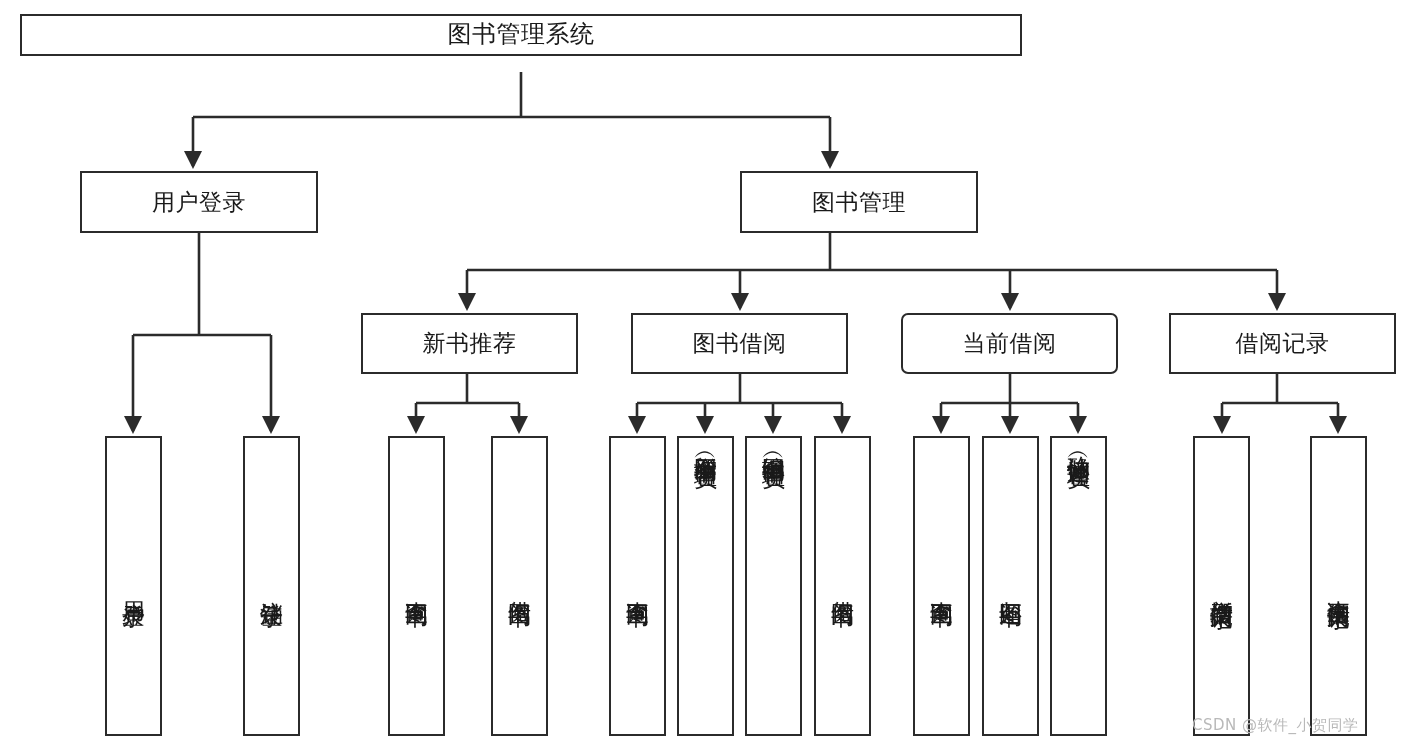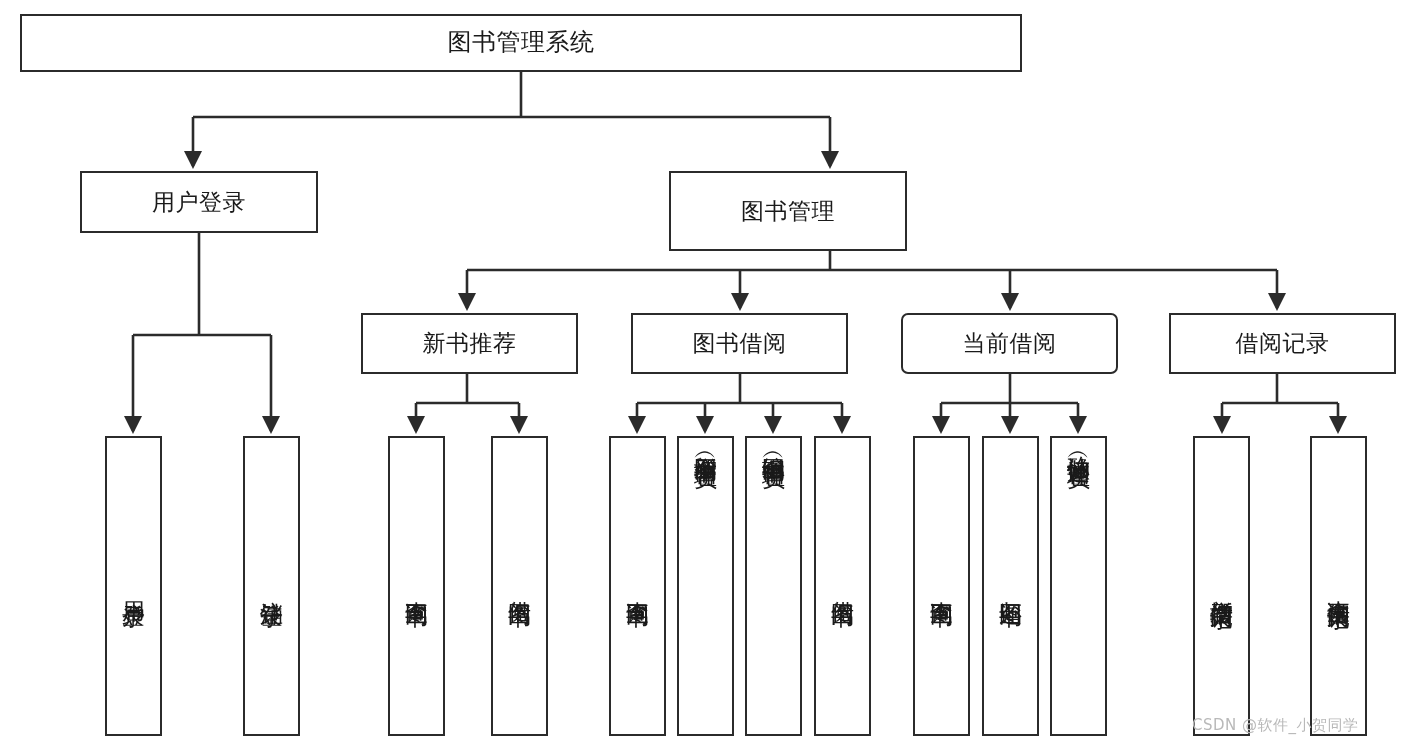--- a/index.html
+++ b/index.html
@@ -120,28 +120,28 @@
       <path d="M 1010 403 L 1010 431" marker-end="url(#arrow)"></path>
       <path d="M 1078 403 L 1078 431" marker-end="url(#arrow)"></path>
 
       <path d="M 1277 374 L 1277 403"></path>
       <path d="M 1222 403 L 1338 403"></path>
       <path d="M 1222 403 L 1222 431" marker-end="url(#arrow)"></path>
       <path d="M 1338 403 L 1338 431" marker-end="url(#arrow)"></path>
     </g>
   </svg>
 
-  <div class="node node-h node-root" style="left:20px; top:14px; width:1002px; height:58px;">
+  <div class="node node-h node-root" style="left:20px; top:14px; width:1002px; height:42px;">
     <span>图书管理系统</span>
   </div>
 
   <div class="node node-h" style="left:80px; top:171px; width:238px; height:62px;">
     <span>用户登录</span>
   </div>
-  <div class="node node-h" style="left:669px; top:171px; width:238px; height:80px;">
+  <div class="node node-h" style="left:740px; top:171px; width:238px; height:62px;">
     <span>图书管理</span>
   </div>
 
   <div class="node node-h" style="left:361px; top:313px; width:217px; height:61px;">
     <span>新书推荐</span>
   </div>
   <div class="node node-h" style="left:631px; top:313px; width:217px; height:61px;">
     <span>图书借阅</span>
   </div>
   <div class="node node-h" style="left:901px; top:313px; width:217px; height:61px;border-radius:7px;">

